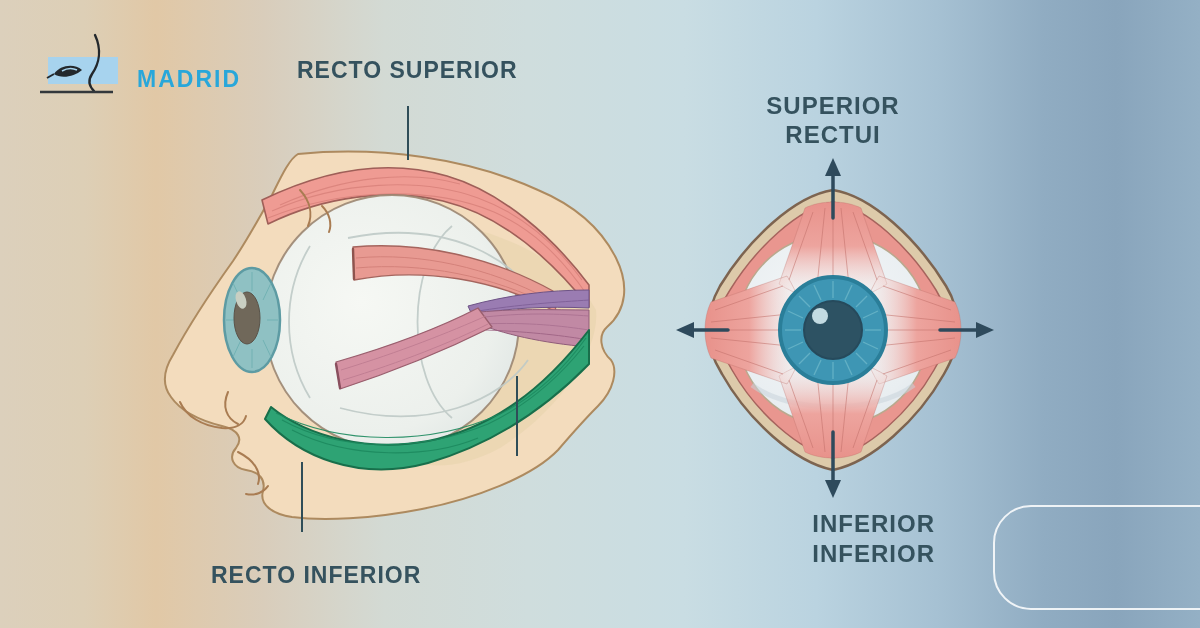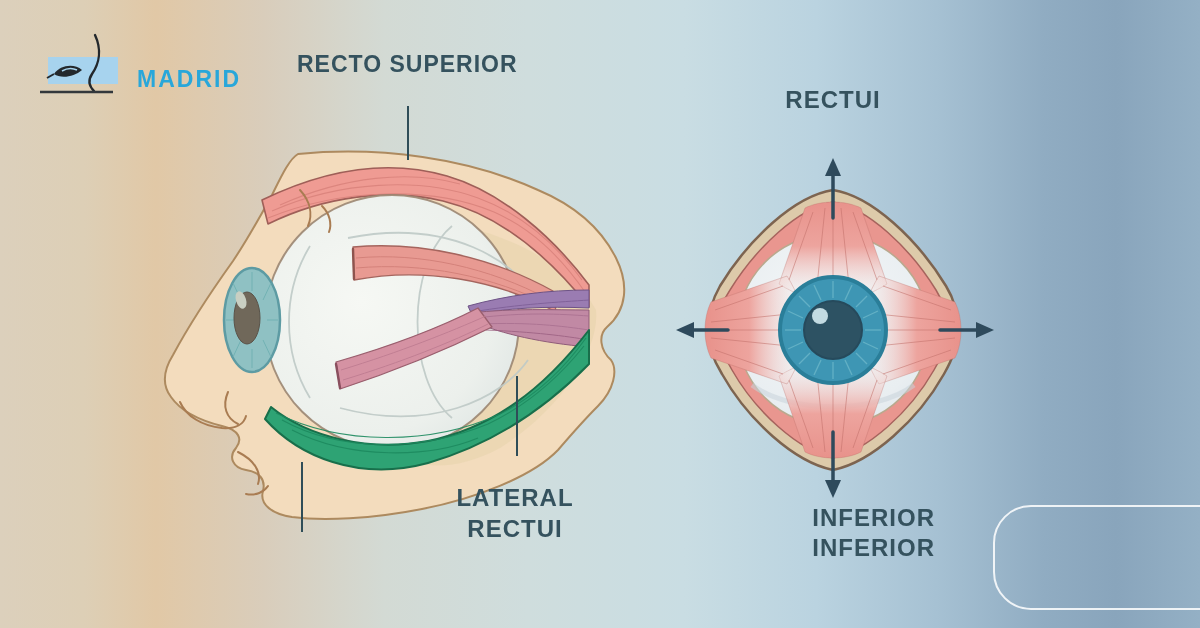--- a/index.html
+++ b/index.html
@@ -6,21 +6,21 @@
   #stage{
     position:relative;width:1200px;height:628px;overflow:hidden;
     font-family:"Liberation Sans",sans-serif;
     background:linear-gradient(90deg,
       #dcd0bc 0%, #ddcfb6 7%, #e1c8a6 13%, #d9cdbb 22%, #d3dad4 32%,
       #cfdddd 44%, #c9dde3 57%, #bad3e0 68%, #a6c1d3 78%, #90acc2 87%,
       #89a5bc 93%, #94b0c5 100%);
   }
   .abs{position:absolute;}
   .lbl{
-    color:#35525e;font-weight:bold;letter-spacing:1px;white-space:nowrap;
+    color:#35525e;font-weight:bold;letter-spacing:1px;white-space:nowrap;margin-top:6px;
   }
   #label-recto-superior{left:297px;top:51px;font-size:23px;}
   #label-recto-inferior{left:211px;top:556px;font-size:23px;}
   #label-lateral-rectui{left:432px;top:482px;width:166px;text-align:center;font-size:24px;line-height:31px;}
   #label-superior-oblique{left:738px;top:85px;width:190px;text-align:center;font-size:24px;line-height:29px;}
   #label-inferior-inferior{left:740px;top:503px;width:195px;text-align:right;font-size:24px;line-height:30px;}
   #brand-name{left:137px;top:42px;font-size:21px;font-weight:bold;color:#3b4247;letter-spacing:0.2px;}
   #brand-city{left:137px;top:66px;font-size:23px;font-weight:bold;color:#29a7da;letter-spacing:2px;}
   #cta-outline{
     left:993px;top:505px;width:260px;height:101px;
@@ -253,27 +253,25 @@
       <line x1="18" y1="44" x2="11" y2="48" stroke="#23282c" stroke-width="2"></line>
       <path d="M 26,41 C 31,38 37,38 41,40" stroke="#a7d3ee" stroke-width="1.5" fill="none"></path>
       <path d="M 59,5 C 66,20 63,34 56,44 C 52,50 53,56 58,61" stroke="#23282c" stroke-width="2.4" fill="none" stroke-linecap="round"></path>
       <line x1="4" y1="62" x2="77" y2="62" stroke="#33383c" stroke-width="2.4"></line>
     </svg>
     <div class="abs" id="brand-city">MADRID</div>
   </div>
 
   <div class="abs lbl" id="label-recto-superior">RECTO SUPERIOR</div>
 
-  <div class="abs lbl" id="label-lateral-rectui">
-    <div>LATERAL</div>
-    <div>RECTUI</div>
-  </div>
-
+
+  <div class="abs lbl" id="label-recto-inferior">RECTO INFERIOR</div>
 
   <div class="abs lbl" id="label-superior-oblique">
+    <div>SUPERIOR</div>
     <div>RECTUI</div>
   </div>
 
   <div class="abs lbl" id="label-inferior-inferior">
     <div>INFERIOR</div>
     <div>INFERIOR</div>
   </div>
 
   <div class="abs" id="cta-outline"></div>
 

